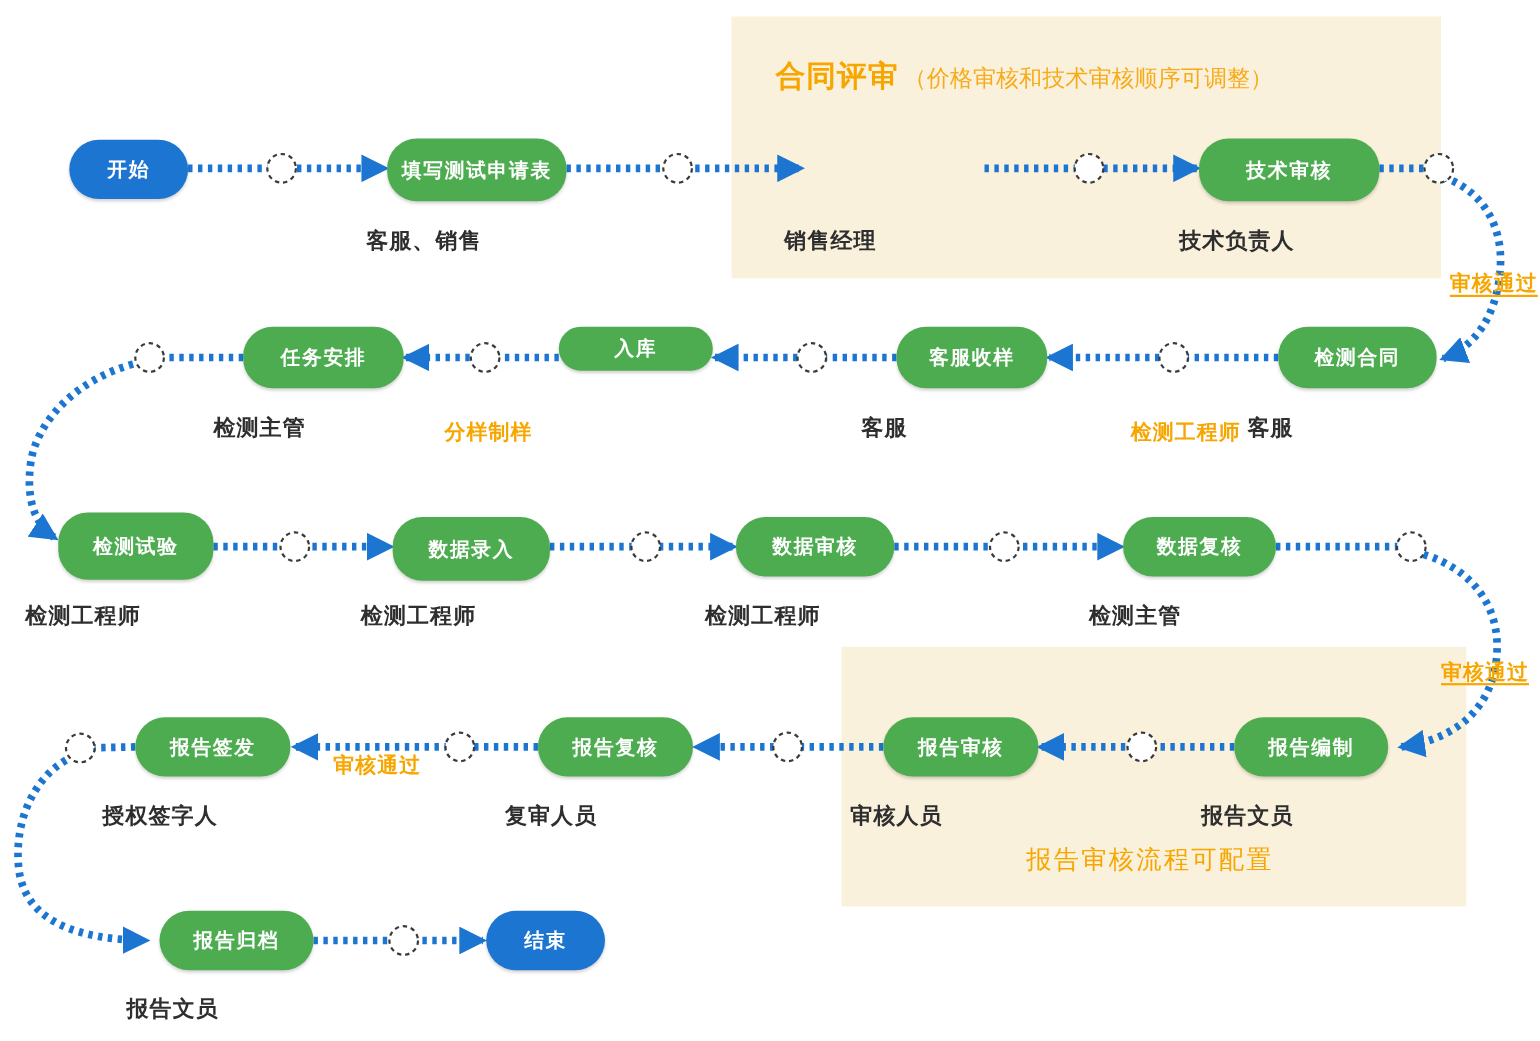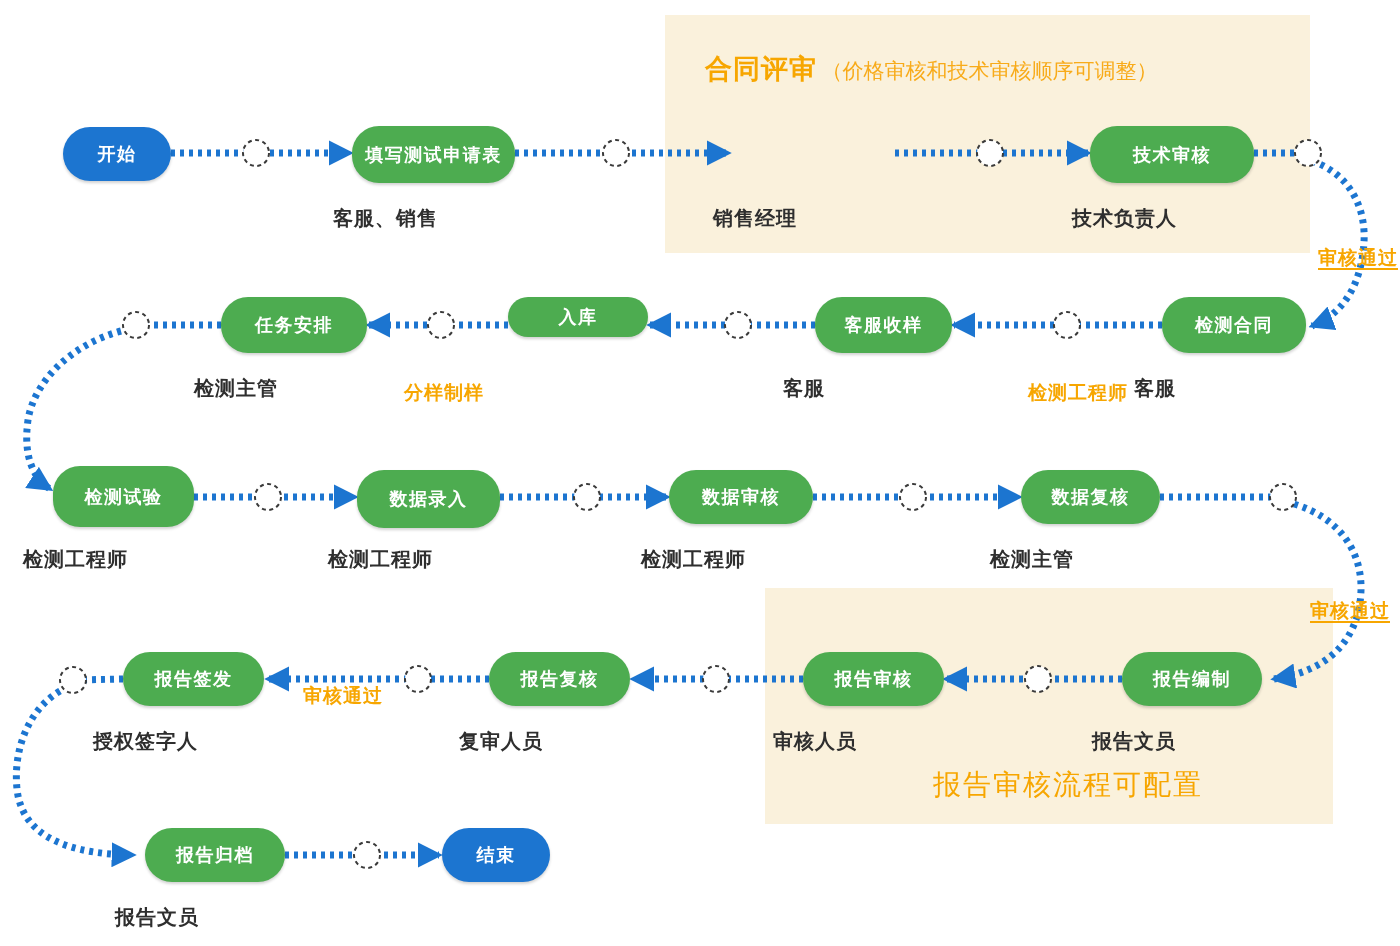--- a/index.html
+++ b/index.html
@@ -4,21 +4,21 @@
 <style>
   html,body{margin:0;padding:0;background:#ffffff;}
   #canvas{
     position:relative;width:1400px;height:946px;background:#ffffff;overflow:hidden;
     font-family:"Liberation Sans","DejaVu Sans",sans-serif;
   }
   .region{position:absolute;background:#FAF1DC;z-index:0;}
   .r1-title{position:absolute;left:40px;top:36px;white-space:nowrap;z-index:2;}
   .r1-bold{color:#F7A600;font-size:27px;font-weight:bold;letter-spacing:1px;}
   .r1-sub{color:#F8AB1A;font-size:21px;font-weight:500;}
-  .r2-title{position:absolute;left:168px;top:178px;color:#F7A600;font-size:28px;font-weight:500;letter-spacing:2px;white-space:nowrap;z-index:2;}
+  .r2-title{position:absolute;left:168px;top:178px;color:#F7A600;font-size:23px;font-weight:500;letter-spacing:2px;white-space:nowrap;z-index:2;}
   svg.wires{position:absolute;left:0;top:0;z-index:1;}
   .node{
     position:absolute;z-index:2;border-radius:27px;display:flex;align-items:center;justify-content:center;
     color:#ffffff;font-weight:bold;font-size:18px;letter-spacing:1.5px;white-space:nowrap;
     box-shadow:0 2px 3px rgba(0,0,0,0.18);
   }
   .green{background:#4DAC50;}
   .blue{background:#1C75D0;}
   .role{
     position:absolute;z-index:2;width:200px;text-align:left;color:#2e2e2e;

